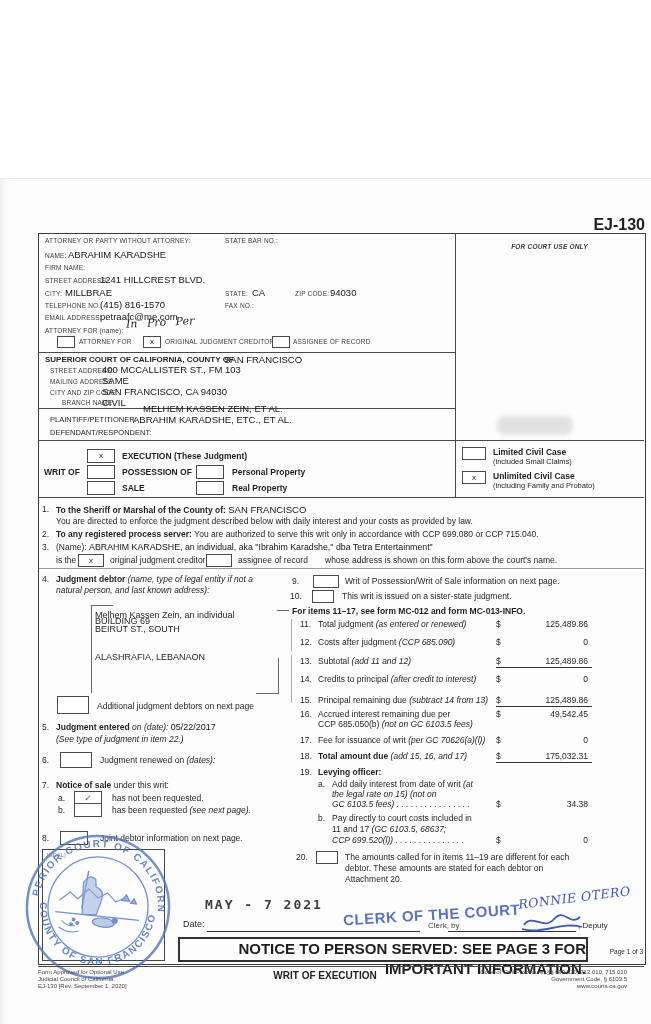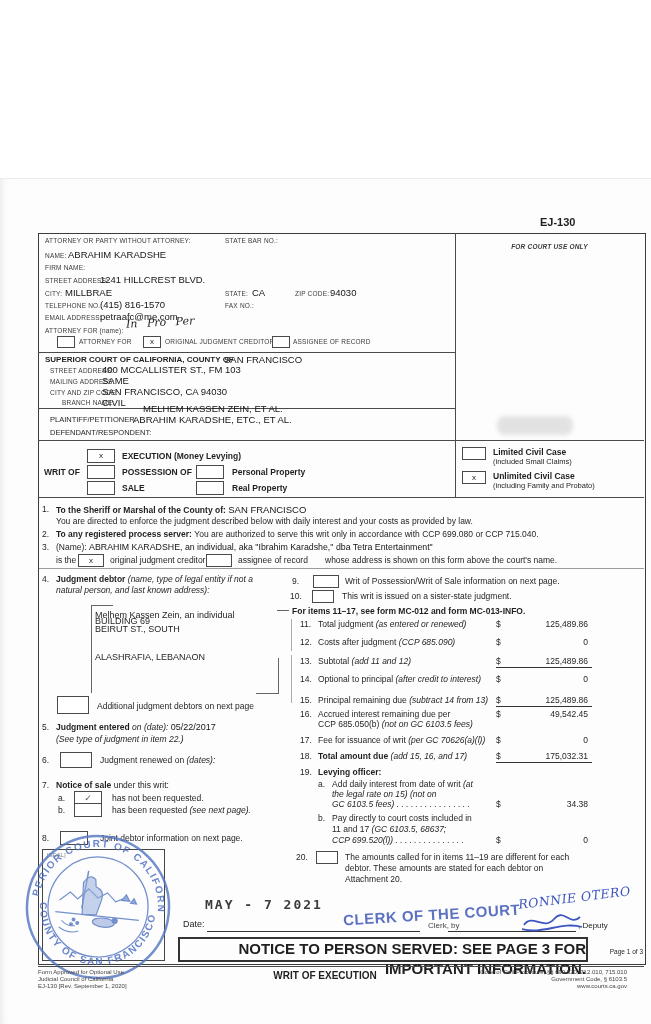--- a/index.html
+++ b/index.html
@@ -31,21 +31,21 @@
   .smudge{position:absolute;left:497px;top:416px;width:76px;height:19px;background:#dadada;
           border-radius:8px;filter:blur(2px);opacity:.75;}
   .artifact{position:absolute;background:#777;}
 </style>
 </head>
 <body>
 <div id="canvas">
 
 <div class="page"></div>
 
-<div class="t b" style="left:540px;top:216px;width:105px;font-size:11px">EJ-130</div>
+<div class="t b" style="left:540px;top:216px;width:105px;text-align:right;font-size:16px">EJ-130</div>
 
 <div class="frame"></div>
 <div class="hl" style="left:38px;top:352px;width:417px"></div>
 <div class="hl" style="left:38px;top:408px;width:417px"></div>
 <div class="hl" style="left:38px;top:440px;width:606px"></div>
 <div class="hl" style="left:38px;top:497px;width:606px"></div>
 <div class="hl" style="left:38px;top:568px;width:606px;opacity:.55"></div>
 <div class="vl" style="left:455px;top:233px;height:264px"></div>
 <div class="t lbl b i" style="left:455px;top:243px;width:189px;text-align:center">FOR COURT USE ONLY</div>
 
@@ -87,21 +87,21 @@
 <div class="t lbl" style="left:62px;top:399px">BRANCH NAME:</div>
 <div class="t typed" style="left:102px;top:397px">CIVIL</div>
 
 <div class="t small" style="left:50px;top:415px">PLAINTIFF/PETITIONER:</div>
 <div class="t typed" style="left:133px;top:414px">ABRAHIM KARADSHE, ETC., ET AL.</div>
 <div class="t small" style="left:50px;top:428px">DEFENDANT/RESPONDENT:</div>
 <div class="t typed" style="left:143px;top:403px">MELHEM KASSEN ZEIN, ET AL.</div>
 <div class="smudge"></div>
 
 <div class="cb" style="left:87px;top:449px;width:26px;height:12px"><span style="line-height:12px">x</span></div>
-<div class="t b body" style="left:122px;top:451px">EXECUTION (Money Levying)</div>
+<div class="t b body" style="left:122px;top:451px">EXECUTION (These Judgment)</div>
 <div class="t b body" style="left:44px;top:467px">WRIT OF</div>
 <div class="cb" style="left:87px;top:465px;width:26px;height:12px"></div>
 <div class="t b body" style="left:122px;top:467px">POSSESSION OF</div>
 <div class="cb" style="left:196px;top:465px;width:26px;height:12px"></div>
 <div class="t b body" style="left:232px;top:467px">Personal Property</div>
 <div class="cb" style="left:87px;top:481px;width:26px;height:12px"></div>
 <div class="t b body" style="left:122px;top:483px">SALE</div>
 <div class="cb" style="left:196px;top:481px;width:26px;height:12px"></div>
 <div class="t b body" style="left:232px;top:483px">Real Property</div>
 <div class="cb" style="left:462px;top:447px;width:22px;height:11px"></div>
@@ -212,21 +212,21 @@
 </div>
 <div class="fee" style="top:656px">
   <span class="fn">13.</span>
   <span class="fl"><span>Subtotal</span> <span class="i">(add 11 and 12)</span></span>
   <span class="fd">$</span>
   <span class="fa">125,489.86</span>
   <span class="ful"></span>
 </div>
 <div class="fee" style="top:674px">
   <span class="fn">14.</span>
-  <span class="fl"><span>Optional to principal</span> <span class="i">(after credit to interest)</span></span>
+  <span class="fl"><span>Credits to principal</span> <span class="i">(after credit to interest)</span></span>
   <span class="fd">$</span>
   <span class="fa">0</span>
 </div>
 <div class="fee" style="top:695px">
   <span class="fn">15.</span>
   <span class="fl"><span>Principal remaining due</span> <span class="i">(subtract 14 from 13)</span></span>
   <span class="fd">$</span>
   <span class="fa">125,489.86</span>
   <span class="ful"></span>
 </div>

